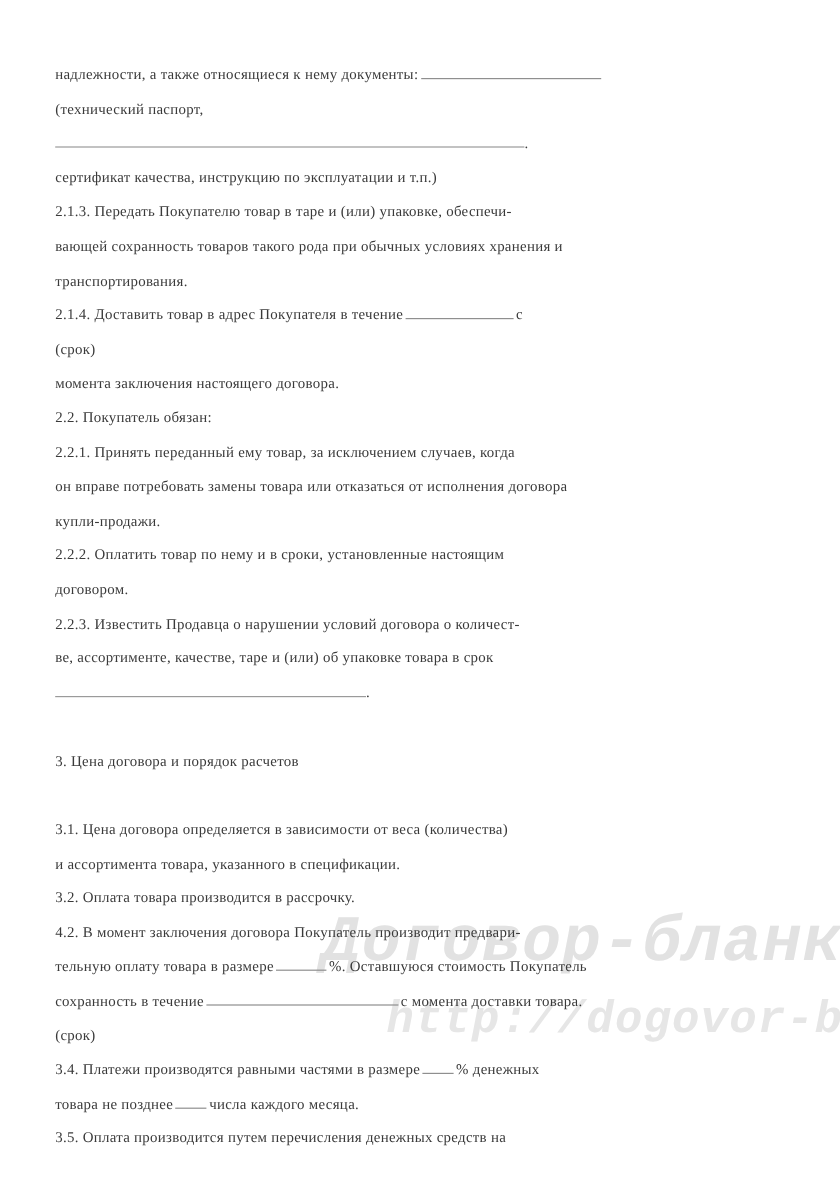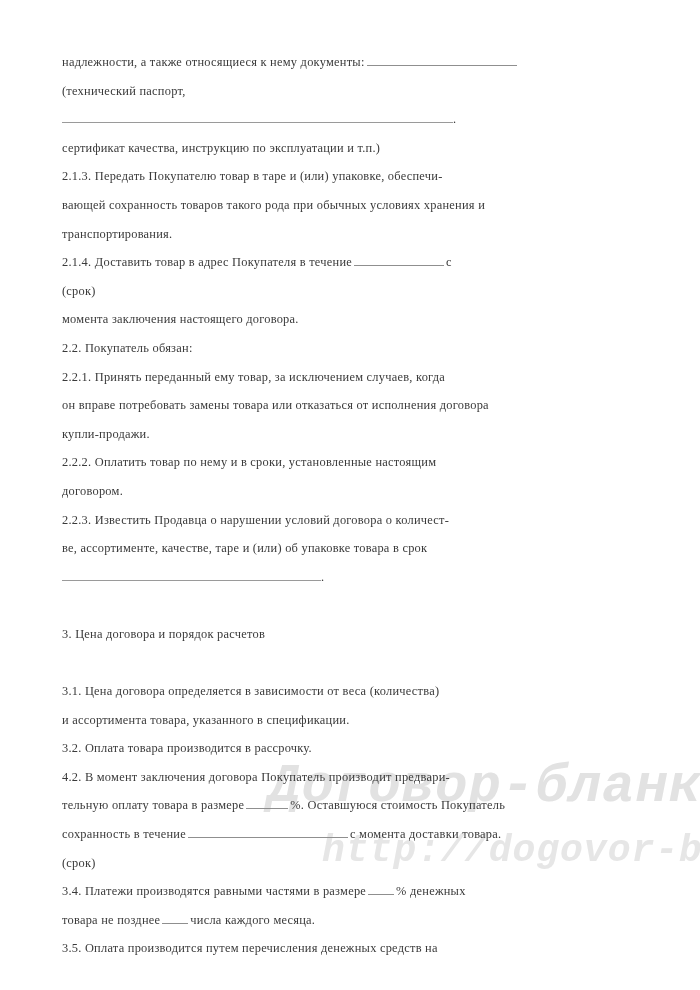--- a/index.html
+++ b/index.html
@@ -54,21 +54,20 @@
     color: #e6e6e6;
   }
 
   
   .doc-body {
     position: absolute;
     left: 46px;
     top: 48px;
     width: 620px;
     z-index: 2;
-    margin-left: 16px;
   }
 
   .doc-line {
     height: 28.6px;
     line-height: 28.6px;
     font-size: 12.4px;
     color: #3a3a3a;
     white-space: nowrap;
     letter-spacing: 0.02em;
   }

